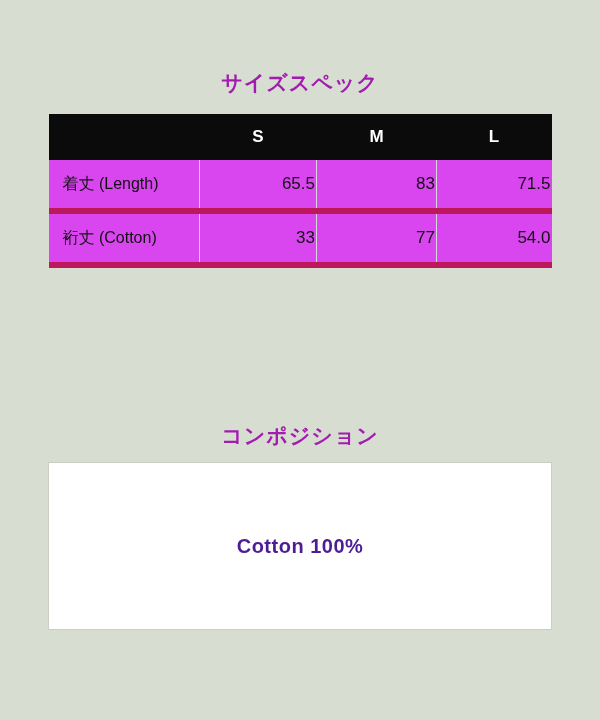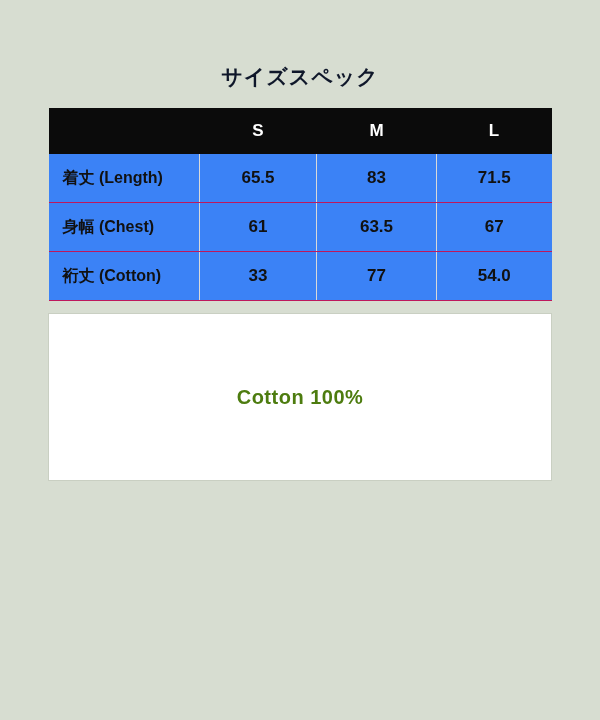--- a/index.html
+++ b/index.html
@@ -8,27 +8,27 @@
   }
   body {
     width: 600px;
     height: 720px;
     background: #d7ddd1;
     font-family: "Liberation Sans", "DejaVu Sans", sans-serif;
     color: #111111;
     overflow: hidden;
   }
   .section-title {
-    margin: 4px;
+    margin: 10px;
     text-align: center;
     font-size: 21px;
     font-weight: 600;
     letter-spacing: 1px;
     line-height: 28px;
-    color: #0f172a;
+    color: #a21caf;
   }
   .title-spec {
     padding-top: 59px;
   }
   .title-comp {
     margin-top: 154px;
   }
   table.spec-table {
     width: 503px;
     margin: 17px auto 0 auto;
@@ -39,49 +39,49 @@
     background: #0b0b0b;
     color: #ffffff;
     height: 44px;
     font-size: 17px;
     font-weight: 700;
     text-align: center;
     border: none;
   }
   .spec-table tbody th,
   .spec-table tbody td {
-    background: #3b82f6;
+    background: #d946ef;
     height: 46px;
-    border-bottom: 1px solid #be185d;
-    font-weight: 700;
+    border-bottom: 6px solid #be185d;
+    font-weight: 400;
   }
   .spec-table tbody th {
     text-align: left;
     padding-left: 14px;
     font-size: 16px;
   }
   .spec-table tbody td {
-    text-align: center;
+    text-align: right;
     font-size: 17px;
     border-left: 1px solid #d9d9d9;
   }
   .comp-box {
     width: 502px;
     height: 166px;
     margin: 12px auto 0 auto;
     background: #ffffff;
     border: 1px solid #c9cfc2;
     display: flex;
     align-items: center;
     justify-content: center;
   }
   .comp-value {
     font-size: 20px;
     font-weight: 600;
-    color: #4d7c0f;
+    color: #4c1d95;
     letter-spacing: 0.5px;
   }
 </style>
 </head>
 <body>
 
 <div>
   <h2 class="section-title title-spec">サイズスペック</h2>
 
   <table class="spec-table">
@@ -100,33 +100,28 @@
       </tr>
     </thead>
     <tbody>
       <tr>
         <th>着丈 (Length)</th>
         <td>65.5</td>
         <td>83</td>
         <td>71.5</td>
       </tr>
       <tr>
-        <th>身幅 (Chest)</th>
-        <td>61</td>
-        <td>63.5</td>
-        <td>67</td>
-      </tr>
-      <tr>
         <th>裄丈 (Cotton)</th>
         <td>33</td>
         <td>77</td>
         <td>54.0</td>
       </tr>
     </tbody>
   </table>
 </div>
 
 <div>
+  <h2 class="section-title title-comp">コンポジション</h2>
 
   <div class="comp-box">
     <span class="comp-value">Cotton 100%</span>
   </div>
 </div>
 
 </body></html>

